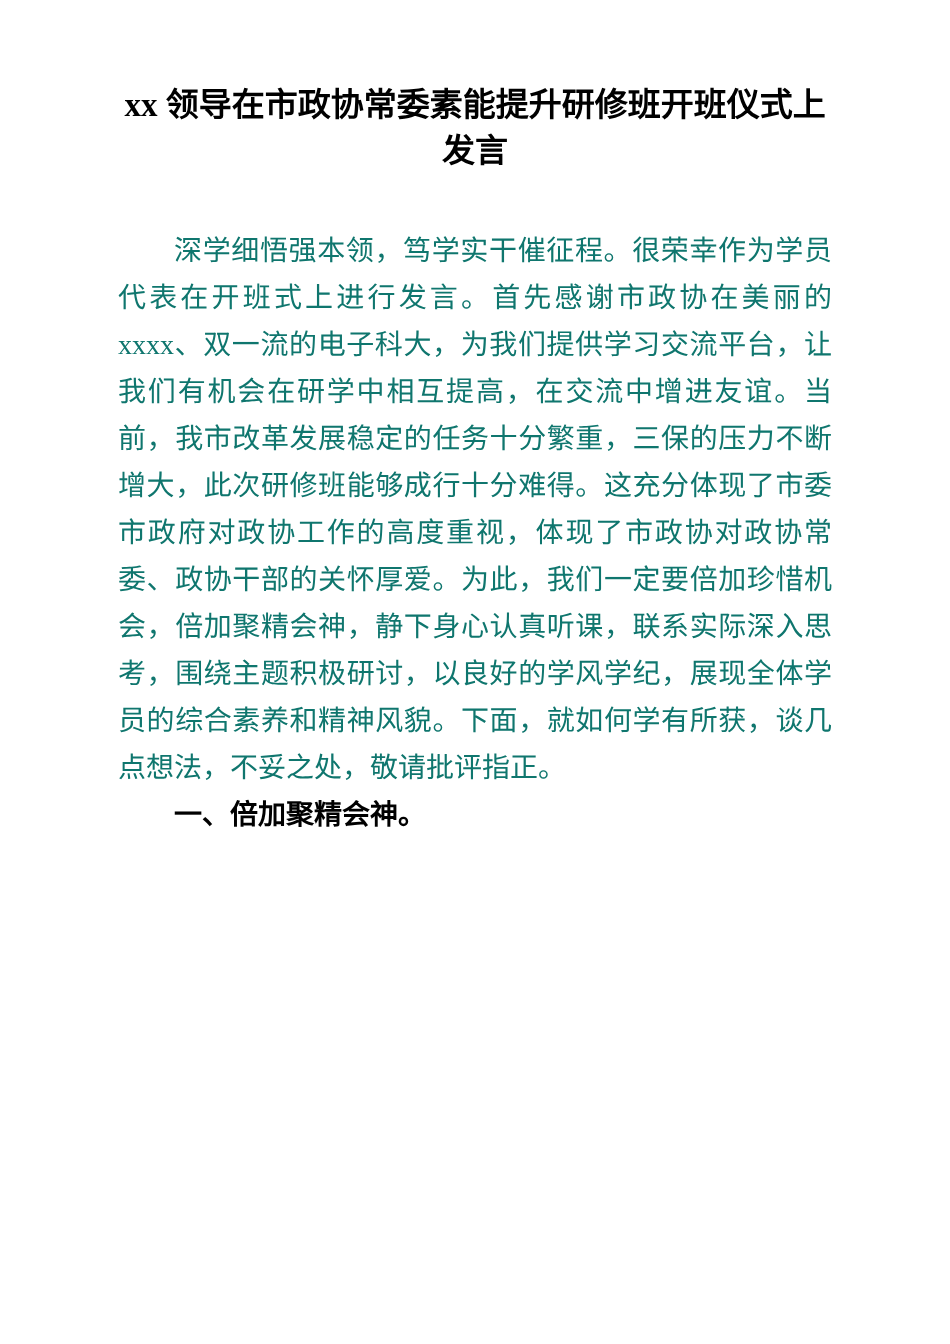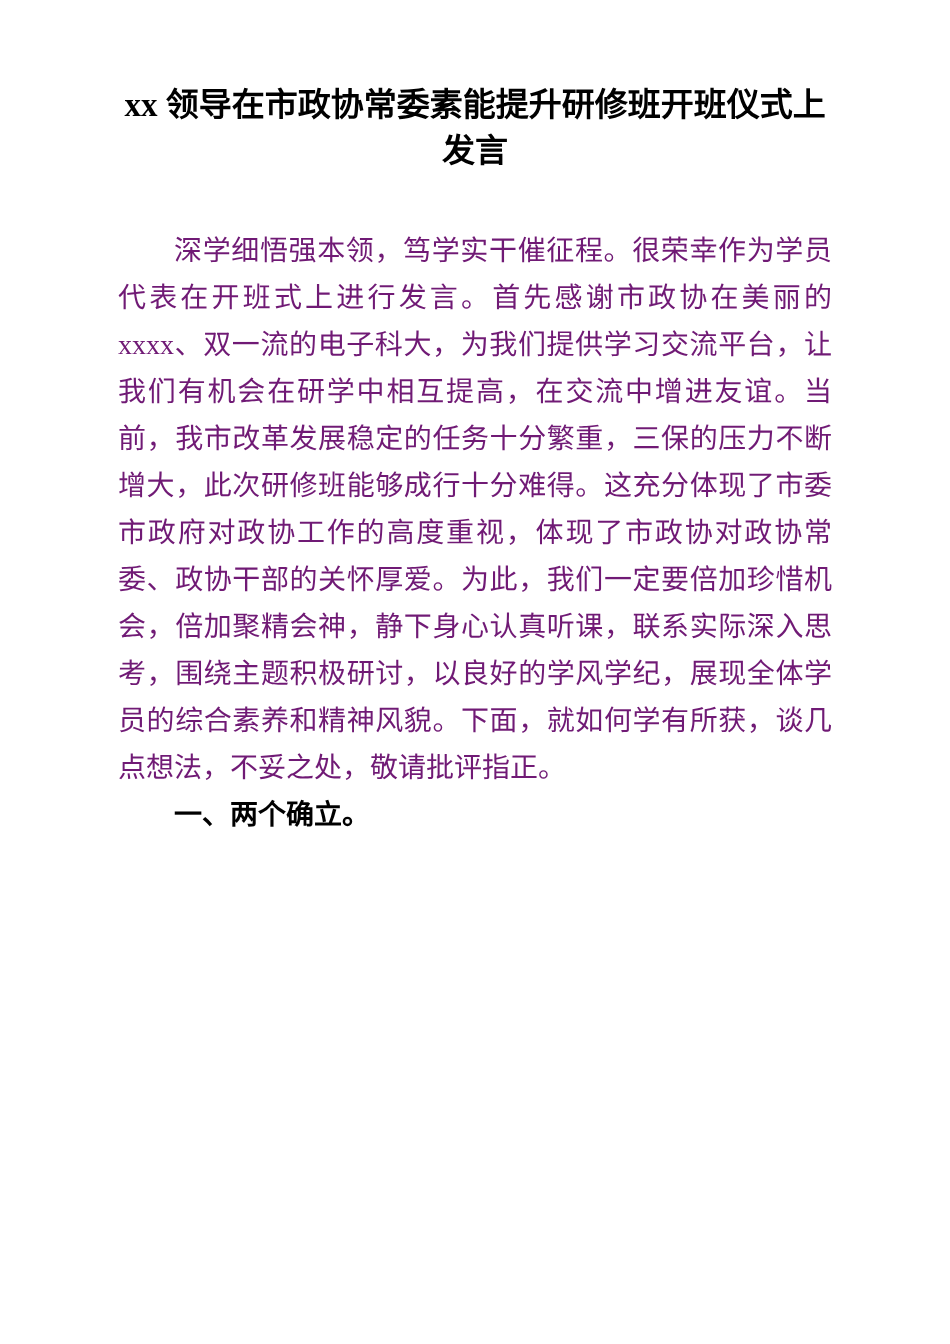--- a/index.html
+++ b/index.html
@@ -28,35 +28,35 @@
     color: #000000;
   }
   .body-para {
     font-family: "Liberation Serif", "DejaVu Serif", serif;
     font-size: 28px;
     line-height: 47px;
     text-align: justify;
     text-justify: inter-ideograph;
     text-indent: 2em;
     margin: 0;
-    color: #701a75;
+    color: #0f766e;
   }
   .section-heading {
     font-family: "Liberation Sans", "DejaVu Sans", sans-serif;
     font-weight: bold;
     font-size: 28px;
     line-height: 47px;
     text-indent: 2em;
     margin: 0;
     color: #000000;
   }
 </style>
 </head>
 <body>
 
 <div class="page">
   <h1 class="doc-title">xx 领导在市政协常委素能提升研修班开班仪式上发言</h1>
 
   <p class="body-para">深学细悟强本领，笃学实干催征程。很荣幸作为学员代表在开班式上进行发言。首先感谢市政协在美丽的 xxxx、双一流的电子科大，为我们提供学习交流平台，让我们有机会在研学中相互提高，在交流中增进友谊。当前，我市改革发展稳定的任务十分繁重，三保的压力不断增大，此次研修班能够成行十分难得。这充分体现了市委市政府对政协工作的高度重视，体现了市政协对政协常委、政协干部的关怀厚爱。为此，我们一定要倍加珍惜机会，倍加聚精会神，静下身心认真听课，联系实际深入思考，围绕主题积极研讨，以良好的学风学纪，展现全体学员的综合素养和精神风貌。下面，就如何学有所获，谈几点想法，不妥之处，敬请批评指正。</p>
 
-  <h2 class="section-heading">一、两个确立。</h2>
+  <h2 class="section-heading">一、倍加聚精会神。</h2>
 
 </div>
 
 </body></html>

